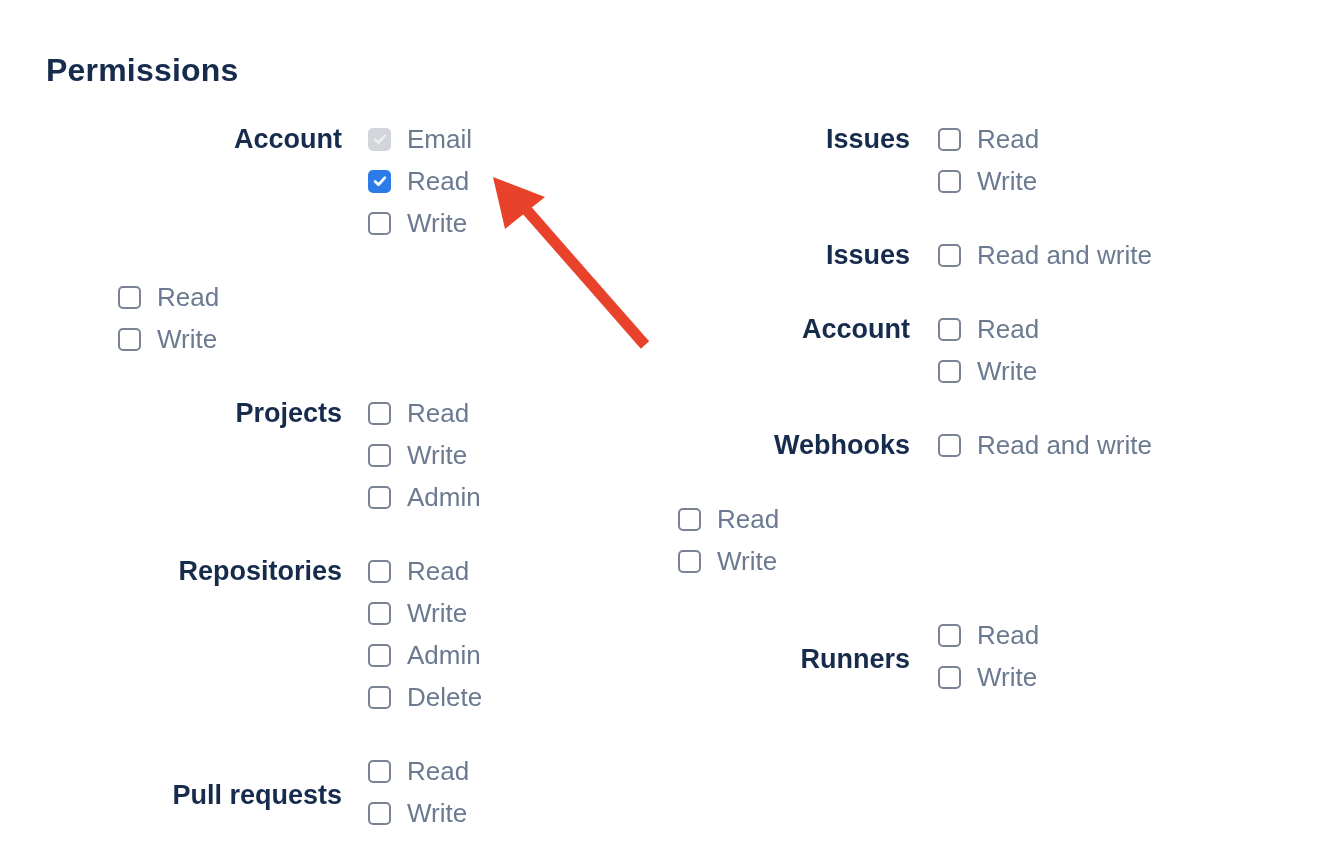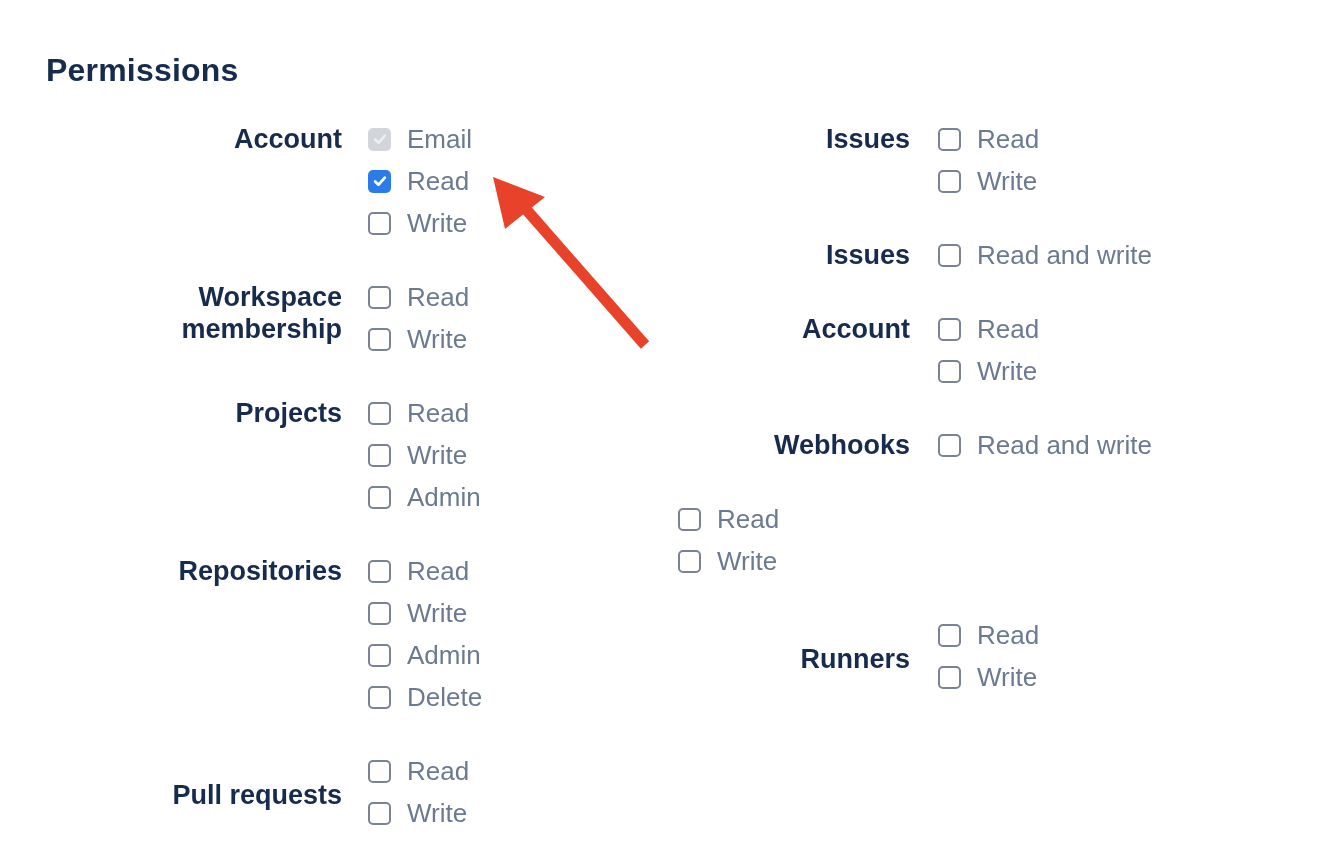--- a/index.html
+++ b/index.html
@@ -119,21 +119,20 @@
             </span>
             <span class="option-label">Read</span>
           </label>
           <label class="option">
             <span class="cb cb-unchecked"></span>
             <span class="option-label">Write</span>
           </label>
         </div>
       </div>
       <div class="group">
-        <div class="group-label">Workspace membership</div>
         <div class="options">
           <label class="option">
             <span class="cb cb-unchecked"></span>
             <span class="option-label">Read</span>
           </label>
           <label class="option">
             <span class="cb cb-unchecked"></span>
             <span class="option-label">Write</span>
           </label>
         </div>

